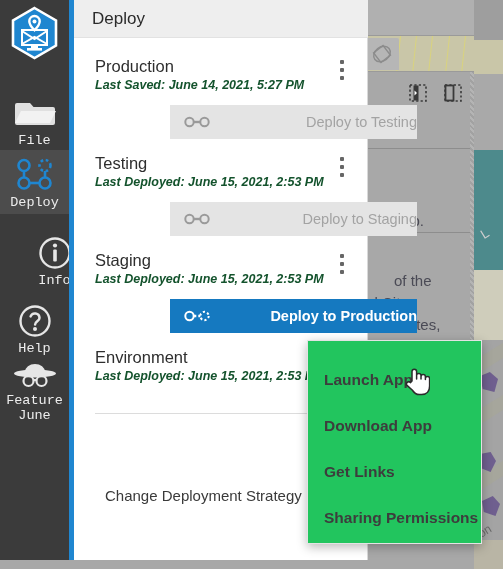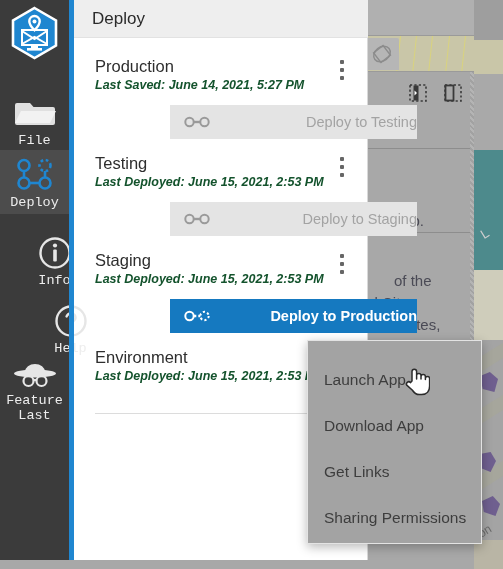--- a/index.html
+++ b/index.html
@@ -211,24 +211,25 @@
   .panel-link {
     position: absolute; left: 31px;
     font-size: 15px; color: #3a3a3a;
     white-space: nowrap; cursor: pointer;
   }
 
   
   #ctx-menu {
     position: absolute; left: 307px; top: 340px;
     width: 175px; height: 204px;
-    background: #a3a3a3;
+    background: #22c55e;
     border: 1px solid #e3e3e3;
     box-shadow: 0 3px 10px rgba(0,0,0,0.28);
     z-index: 40;
+    font-weight: bold;
   }
   .ctx-item {
     position: absolute; left: 0; width: 100%;
     height: 46px;
     display: flex; align-items: center;
     padding-left: 16px;
     font-size: 15.5px; color: #3d3d3d;
     cursor: pointer;
     white-space: nowrap;
   }
@@ -347,42 +348,42 @@
       <span class="rail-ico">
         <svg width="34" height="34" viewBox="0 0 34 34">
           <circle cx="17" cy="17" r="14.5" fill="none" stroke="#e6e6e6" stroke-width="2.4"></circle>
           <circle cx="17" cy="9.5" r="2.1" fill="#e6e6e6"></circle>
           <rect x="15.2" y="13.5" width="3.6" height="12" rx="1" fill="#e6e6e6"></rect>
         </svg>
       </span>
       <span class="rail-label">Info</span>
     </div>
 
-    <div class="rail-item" style="top:296px; height:62px;margin-left:36px;">
+    <div class="rail-item" style="top:296px; height:62px;">
       <span class="rail-ico">
         <svg width="34" height="34" viewBox="0 0 34 34">
           <circle cx="17" cy="17" r="14.5" fill="none" stroke="#e6e6e6" stroke-width="2.4"></circle>
           <path d="M12.6 12.4 a4.6 4.6 0 0 1 8.9 1.5 c0 3.2 -4.4 3.6 -4.4 6.6" fill="none" stroke="#e6e6e6" stroke-width="2.5" stroke-linecap="round"></path>
           <circle cx="17" cy="25" r="2" fill="#e6e6e6"></circle>
         </svg>
       </span>
       <span class="rail-label">Help</span>
     </div>
 
     <div class="rail-item" style="top:352px; height:80px;">
       <span class="rail-ico" style="height:30px">
         <svg width="46" height="28" viewBox="0 0 46 28">
           <path d="M13 12 a10 8 0 0 1 20 0 z" fill="#e6e6e6"></path>
           <ellipse cx="23" cy="13.5" rx="21" ry="4" fill="#e6e6e6"></ellipse>
           <circle cx="16.5" cy="21" r="5" fill="none" stroke="#e6e6e6" stroke-width="2.2"></circle>
           <circle cx="29.5" cy="21" r="5" fill="none" stroke="#e6e6e6" stroke-width="2.2"></circle>
           <line x1="21.5" y1="20" x2="24.5" y2="20" stroke="#e6e6e6" stroke-width="2.2"></line>
         </svg>
       </span>
-      <span class="rail-label"><span>Feature</span><br><span>Last</span></span>
+      <span class="rail-label"><span>Feature</span><br><span>June</span></span>
     </div>
   </div>
 
   <div id="rail-accent"></div>
 
   <div id="panel">
 
     <div id="panel-header">
       <div class="title">Deploy</div>
     </div>
@@ -452,20 +453,21 @@
       <div class="env-sub">Last Deployed: June 15, 2021, 2:53 PM</div>
       <div class="kebab">
           <i></i>
           <i></i>
           <i></i>
         </div>
     </div>
 
     <div id="panel-divider"></div>
 
+    <div class="panel-link" style="top:487px;">Change Deployment Strategy</div>
   </div>
 
   <div id="ctx-menu">
     <div class="ctx-item" style="top:16px;">Launch App</div>
     <div class="ctx-item" style="top:62px;">Download App</div>
     <div class="ctx-item" style="top:154px;">Sharing Permissions</div>
     <div class="ctx-item" style="top:108px;">Get Links</div>
   </div>
 
   <div id="cursor">

